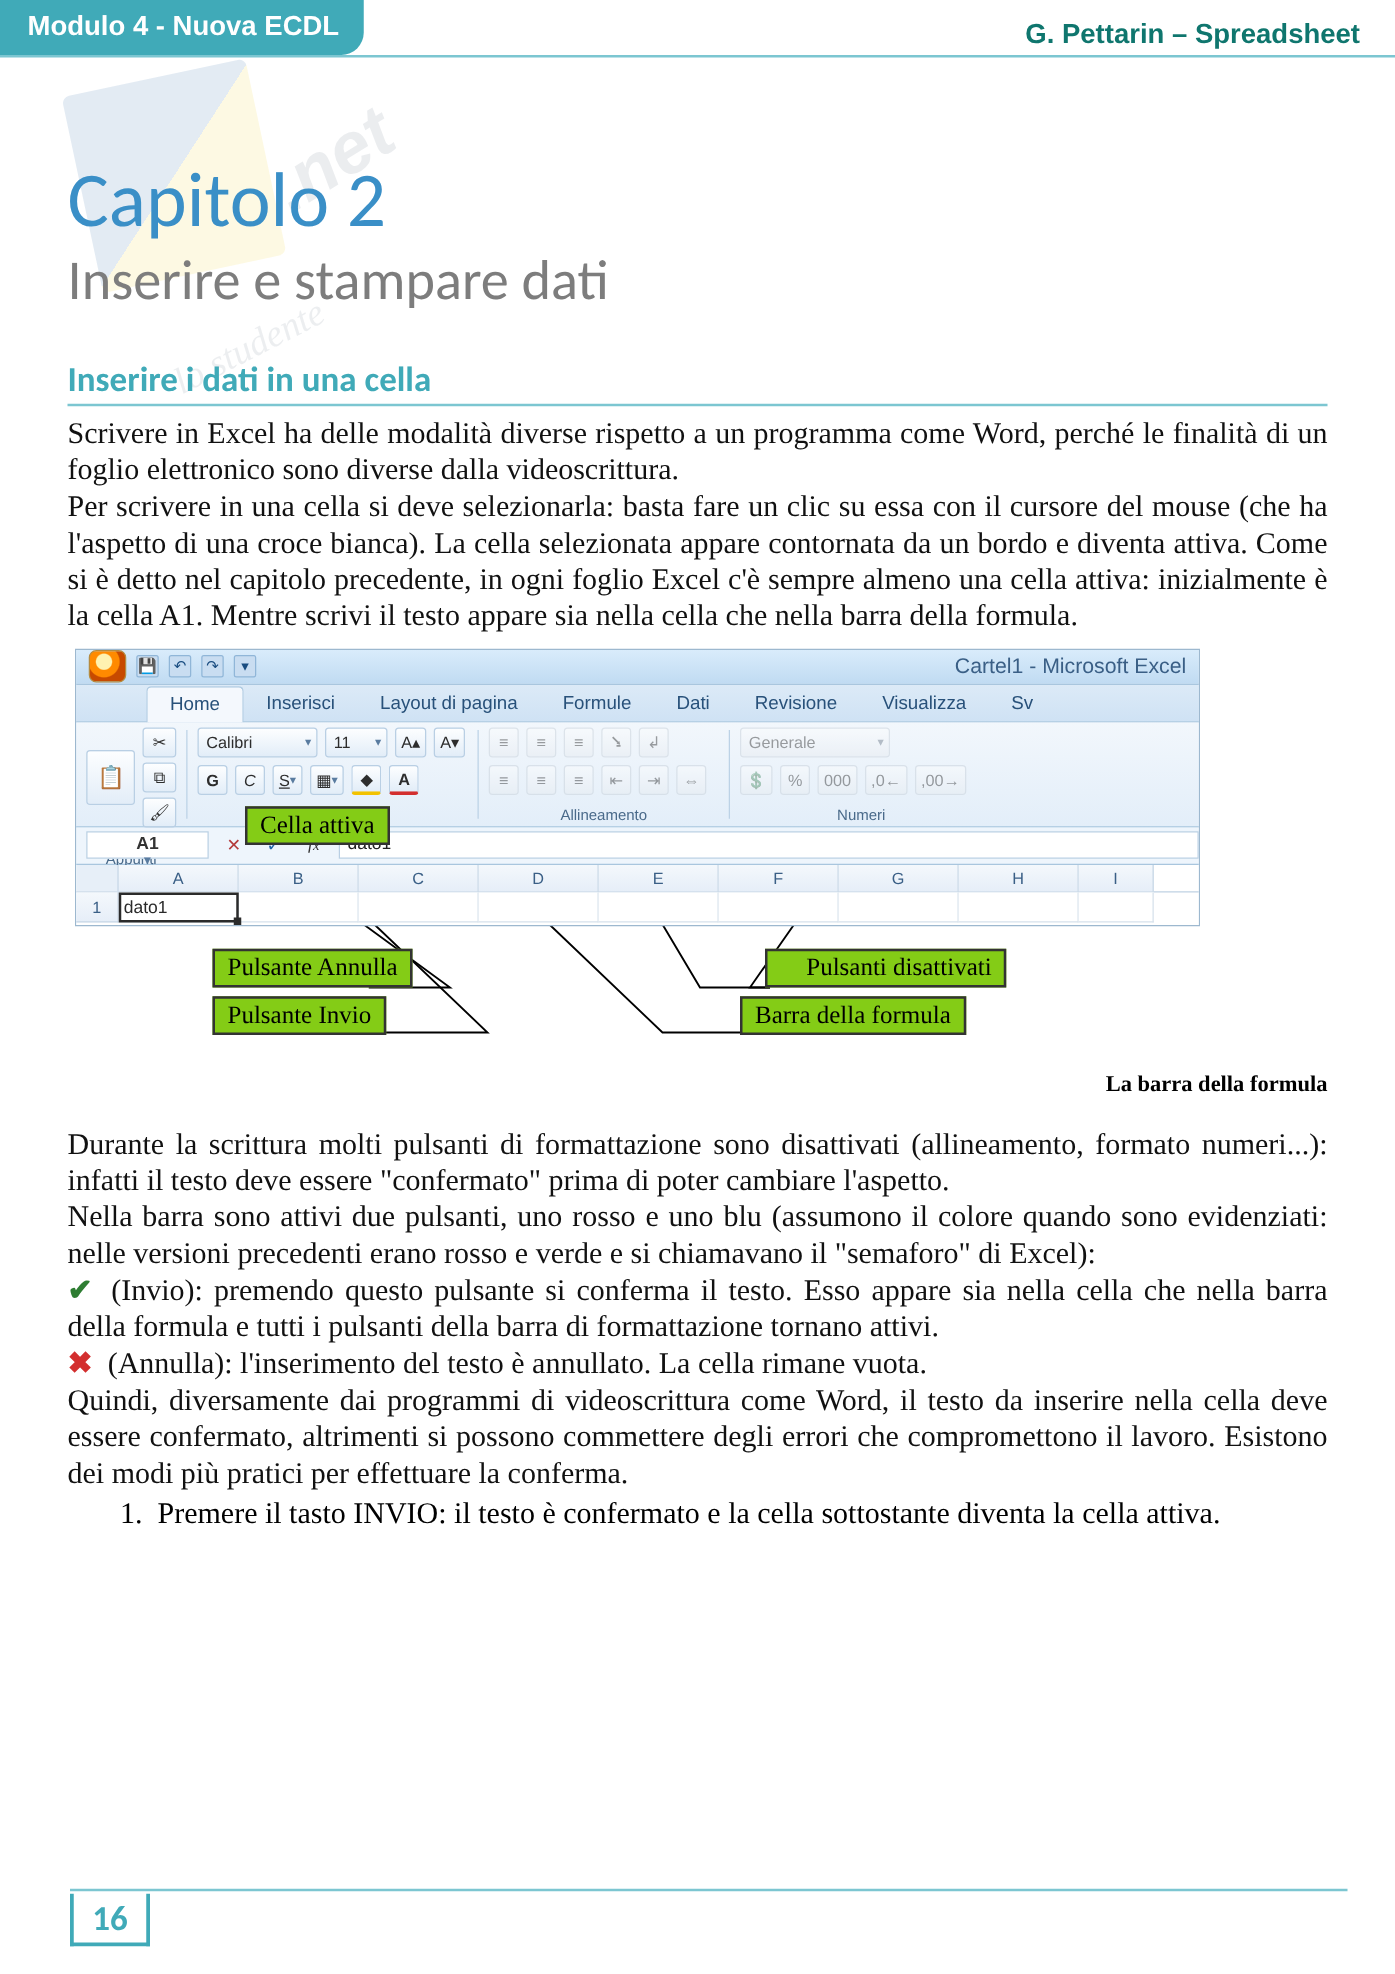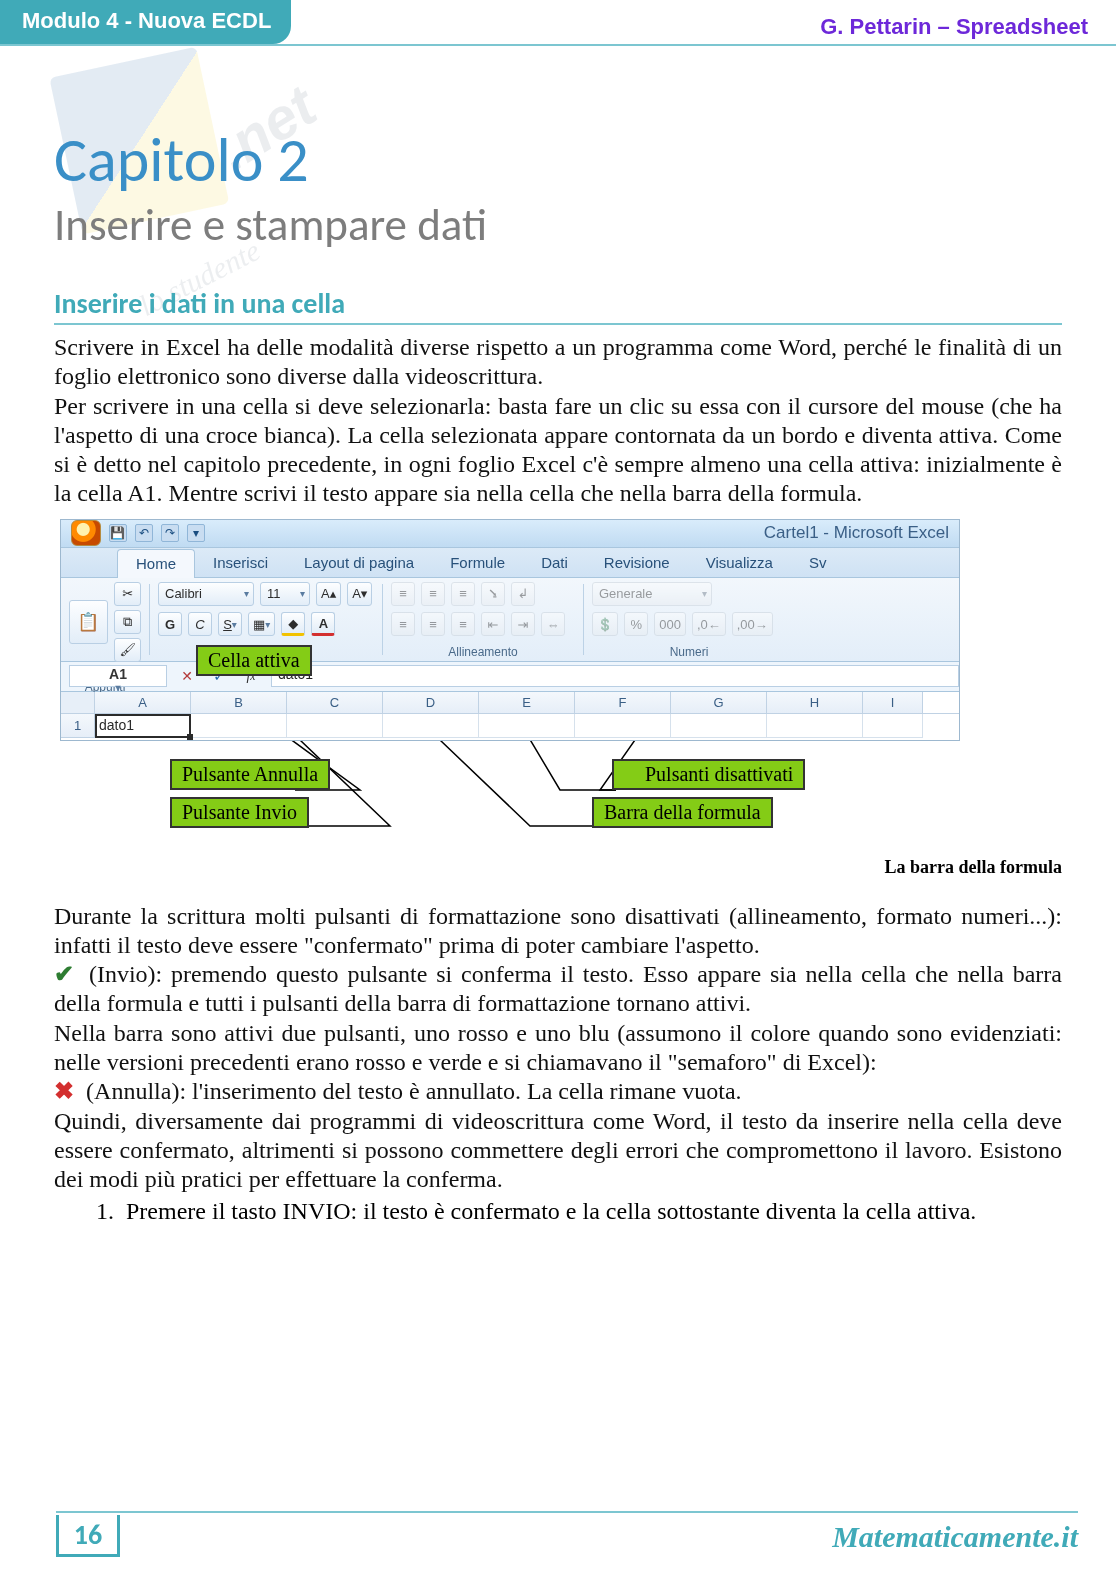--- a/index.html
+++ b/index.html
@@ -50,21 +50,21 @@
     background: #40aab8;
     color: #fff;
     font: 700 22px Arial, sans-serif;
     padding: 8px 20px 10px 22px;
     display: inline-block;
     border-bottom-right-radius: 18px;
   }
   .hdr-right {
     position: absolute;
     right: 28px; top: 14px;
-    color: #6d28d9;
+    color: #0f766e;
     font: 700 22px Arial, sans-serif;
   }
   .hdr-line {
     position: absolute;
     left: 0; right: 0; top: 44px;
     border-bottom: 2px solid #7cc6d1;
   }
 
   .content {
     position: relative;
@@ -485,36 +485,35 @@
       <div class="call" style="left:78px; top:16px;">Pulsante Annulla</div>
       <div class="call" style="left:78px; top:54px;">Pulsante Invio</div>
       <div class="call" style="left:520px; top:16px;padding-left:31px;">Pulsanti disattivati</div>
       <div class="call" style="left:500px; top:54px;">Barra della formula</div>
     </div>
 
     <div class="fig-caption">La barra della formula</div>
   </div>
 
   <p class="body-p">Durante la scrittura molti pulsanti di formattazione sono disattivati (allineamento, formato numeri...): infatti il testo deve essere "confermato" prima di poter cambiare l'aspetto.</p>
+  <p class="body-p">Nella barra sono attivi due pulsanti, uno rosso e uno blu (assumono il colore quando sono evidenziati: nelle versioni precedenti erano rosso e verde e si chiamavano il "semaforo" di Excel):</p>
+
   <p class="body-p">
     <span class="check">✔</span><span> (Invio): premendo questo pulsante si conferma il testo. Esso appare sia nella cella che nella barra della formula e tutti i pulsanti della barra di formattazione tornano attivi.</span>
   </p>
-
-  <p class="body-p">Nella barra sono attivi due pulsanti, uno rosso e uno blu (assumono il colore quando sono evidenziati: nelle versioni precedenti erano rosso e verde e si chiamavano il "semaforo" di Excel):</p>
   <p class="body-p">
     <span class="cross">✖</span><span> (Annulla): l'inserimento del testo è annullato. La cella rimane vuota.</span>
   </p>
 
   <p class="body-p">Quindi, diversamente dai programmi di videoscrittura come Word, il testo da inserire nella cella deve essere confermato, altrimenti si possono commettere degli errori che compromettono il lavoro.  Esistono dei modi più pratici per effettuare la conferma.</p>
 
   <ol class="numlist">
     <li>Premere il tasto INVIO: il testo è confermato e la cella sottostante diventa la cella attiva.</li>
   </ol>
 
 </div>
 
 <div class="ftr">
   <div class="ftr-line"></div>
   <div class="ftr-wrap">
     <div class="pagebox">16</div>
-    <div class="brand">Matematicamente.it</div>
   </div>
 </div>
 
 </body></html>

